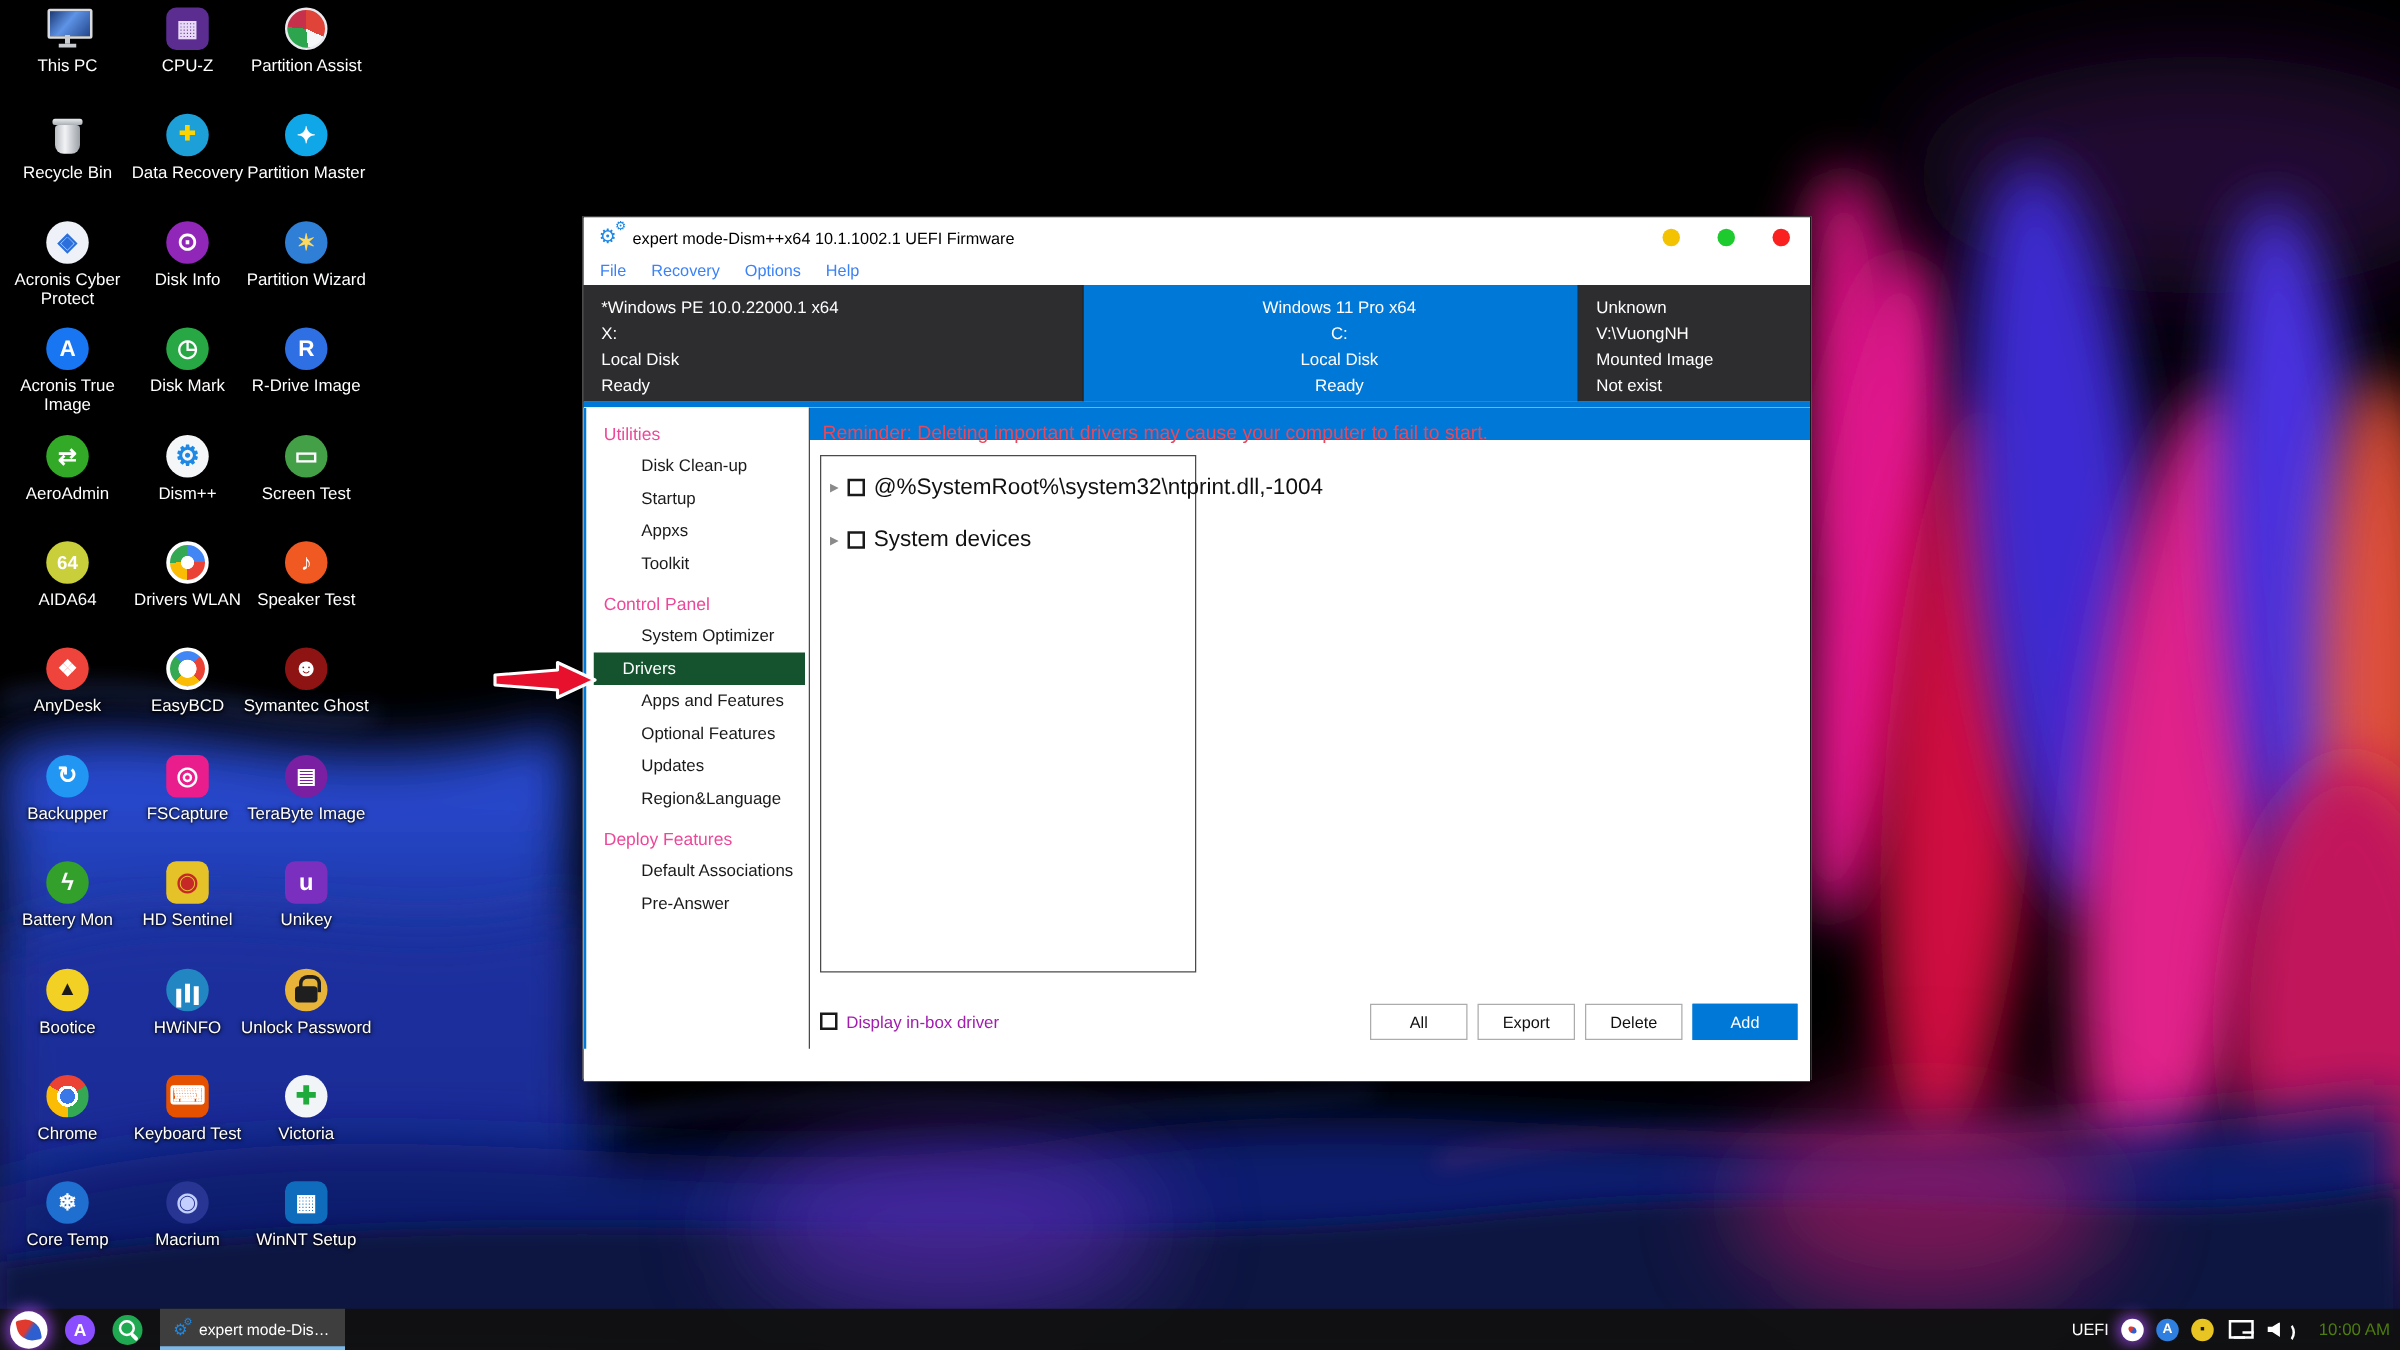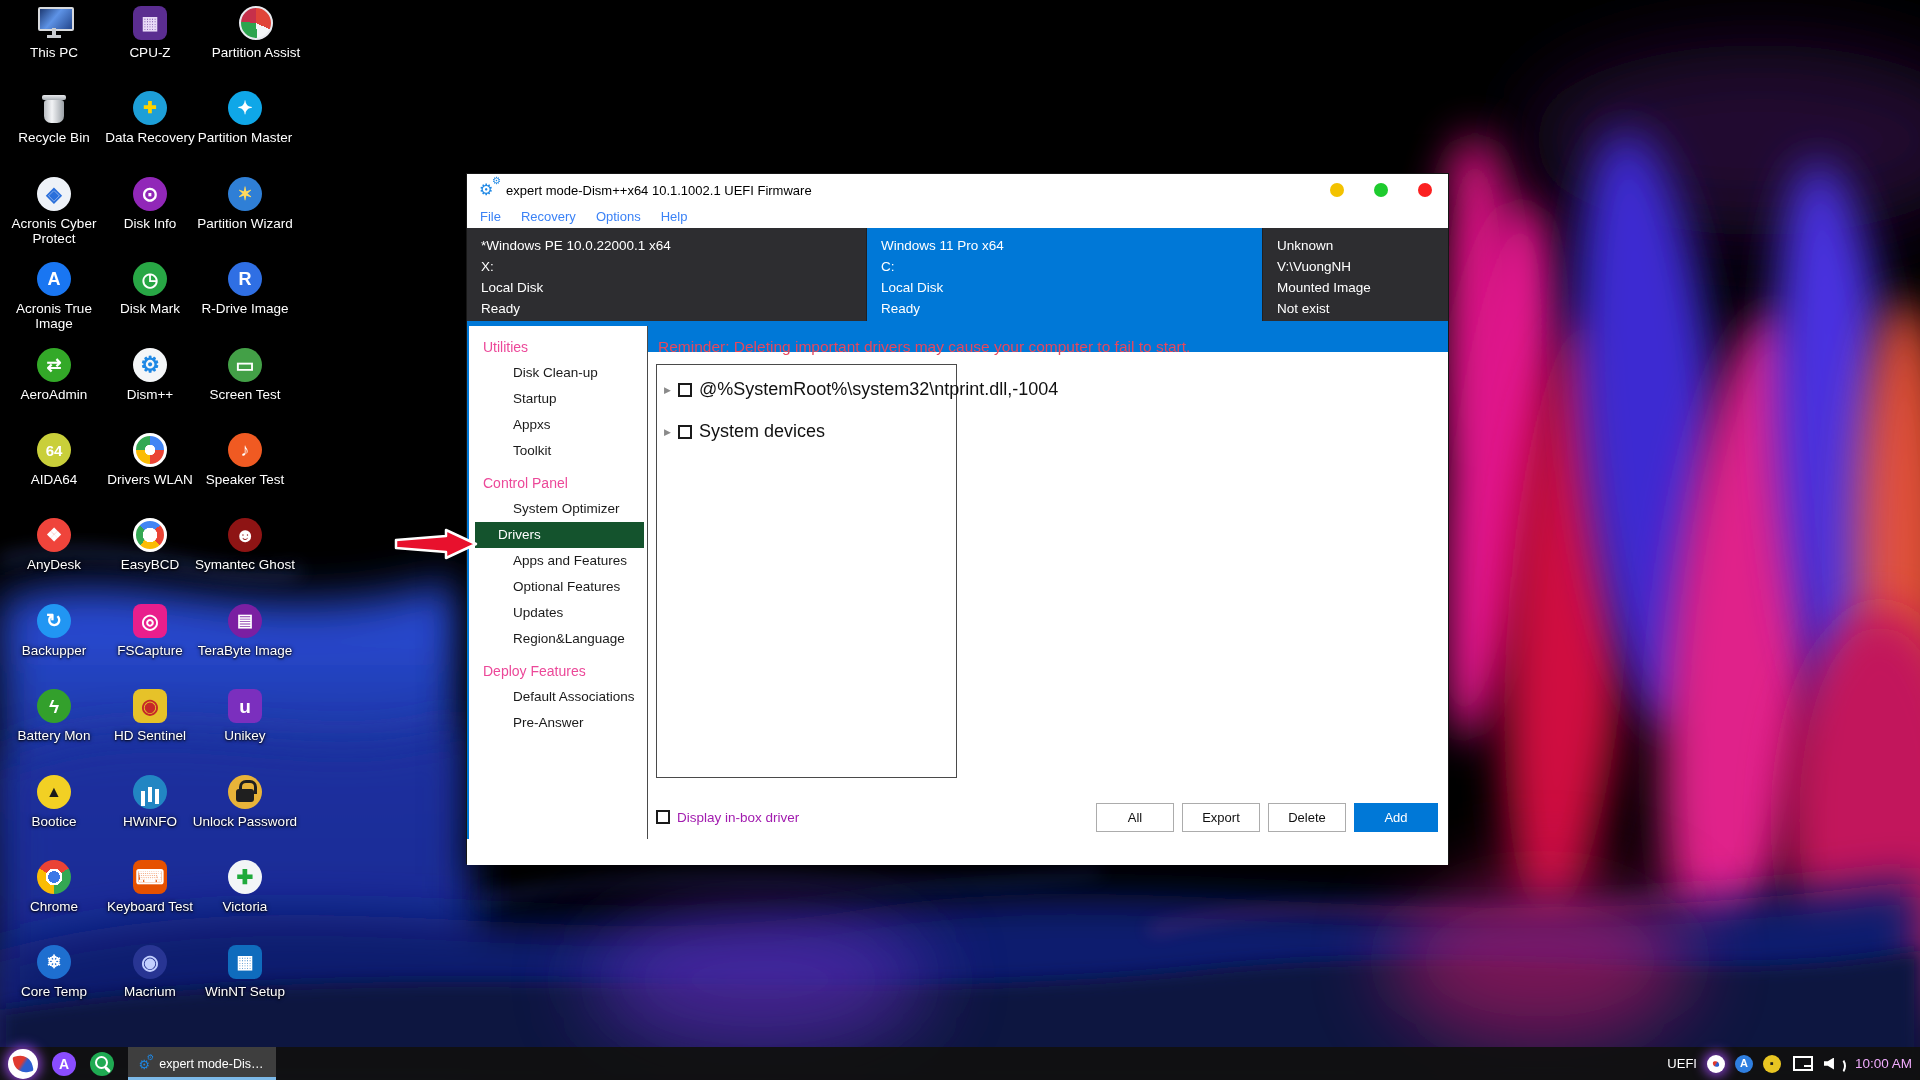--- a/index.html
+++ b/index.html
@@ -76,21 +76,21 @@
   .title-text{margin-left:9px;font-size:13px;color:#000;}
   #traffic{position:absolute;right:16px;top:9px;display:flex;gap:30px;}
   .tl{width:14px;height:14px;border-radius:50%;display:inline-block;}
   .menubar{height:22px;background:#fff;display:flex;align-items:center;padding-left:3px;}
   .menu-item{padding:0 10px;font-size:13px;color:#3b82f6;line-height:22px;}
   #panels{height:93px;display:flex;background:#2d2d30;}
   .panel{background:#2d2d30;color:#fff;padding:7px 0 0 14px;font-size:13.5px;line-height:21px;}
   .panel:nth-child(1){width:400px;border-right:1px solid #202022;}
   .panel:nth-child(2){width:396px;border-right:1px solid #202022;}
   .panel:nth-child(3){flex:1;}
-  .panel.selected{background:#0078d7;}
+  .panel.selected{background:#0078d7;text-align:center;}
   .blue-divider{height:5px;background:#0078d7;}
   .w-body{display:flex;height:539px;position:relative;background:#fff;}
   #sidebar{width:181px;background:#fff;border-right:1px solid #4a4a4a;
     box-shadow:inset 2px 0 0 #0078d7;padding-top:8px;height:513px;}
   .sb-header{height:26px;line-height:26px;padding-left:16px;font-size:14px;color:#ec4899;margin-top:6px;}
   .sb-header:first-child{margin-top:0;}
   .sb-item{height:26px;line-height:26px;padding-left:46px;font-size:13.5px;color:#1a1a1a;cursor:default;}
   .sb-item.selected{background:#14532d;color:#fff;margin:0 3px 0 8px;padding-left:23px;}
   #content{position:relative;flex:1;height:513px;background:#fff;}
   #reminder{position:absolute;left:10px;top:12px;font-size:15.5px;color:#e8485c;}
@@ -118,21 +118,21 @@
   #launchers{display:flex;align-items:center;}
   #launchers .dicon{margin-left:14px;cursor:pointer;}
   #launchers .dicon:first-child{margin-left:8px;}
   #task-btn{margin-left:14px;height:33px;width:148px;display:flex;align-items:center;gap:7px;
     padding:0 9px;background:#3e3e3e;box-shadow:inset 0 -3px 0 #7cb9e8;}
   #task-btn .gear-icon{transform:scale(.8);margin-top:2px;}
   #task-label{font-size:12.5px;color:#fff;white-space:nowrap;overflow:hidden;text-overflow:ellipsis;}
   #tray{position:absolute;right:8px;top:0;height:33px;display:flex;align-items:center;gap:10px;}
   #uefi-label{font-size:13px;color:#fff;}
   #tray-icons{display:flex;align-items:center;gap:10px;}
-  #clock{font-size:13.5px;color:#f0abfc;margin-left:0;}
+  #clock{font-size:13.5px;color:#4d7c0f;margin-left:10px;}
 </style>
 </head>
 <body>
 
 <svg id="wallpaper" width="1920" height="1080" viewBox="0 0 1920 1080" preserveAspectRatio="none">
   <defs>
     <filter id="b40" x="-80%" y="-80%" width="260%" height="260%">
         <feGaussianBlur stdDeviation="40"></feGaussianBlur>
       </filter>
     <filter id="b25" x="-80%" y="-80%" width="260%" height="260%">
@@ -173,21 +173,21 @@
         <span class="dicon lg t-monitor"></span>
       </div>
     <div class="dlabel">This PC</div>
   </div>
     <div class="desk-item" style="left: 96px; top: 4px;">
     <div class="icon-slot">
         <span class="dicon lg t-glyph sq" style="background: rgb(91, 45, 145); color: rgb(232, 217, 247); font-size: 18px;">▦</span>
       </div>
     <div class="dlabel">CPU-Z</div>
   </div>
-    <div class="desk-item" style="left: 202px; top: 4px;">
+    <div class="desk-item" style="left: 191px; top: 4px;">
     <div class="icon-slot">
         <span class="dicon lg t-pie"></span>
       </div>
     <div class="dlabel">Partition Assist</div>
   </div>
     <div class="desk-item" style="left: 0px; top: 89.4px;">
     <div class="icon-slot">
         <span class="dicon lg t-trash"></span>
       </div>
     <div class="dlabel">Recycle Bin</div>

